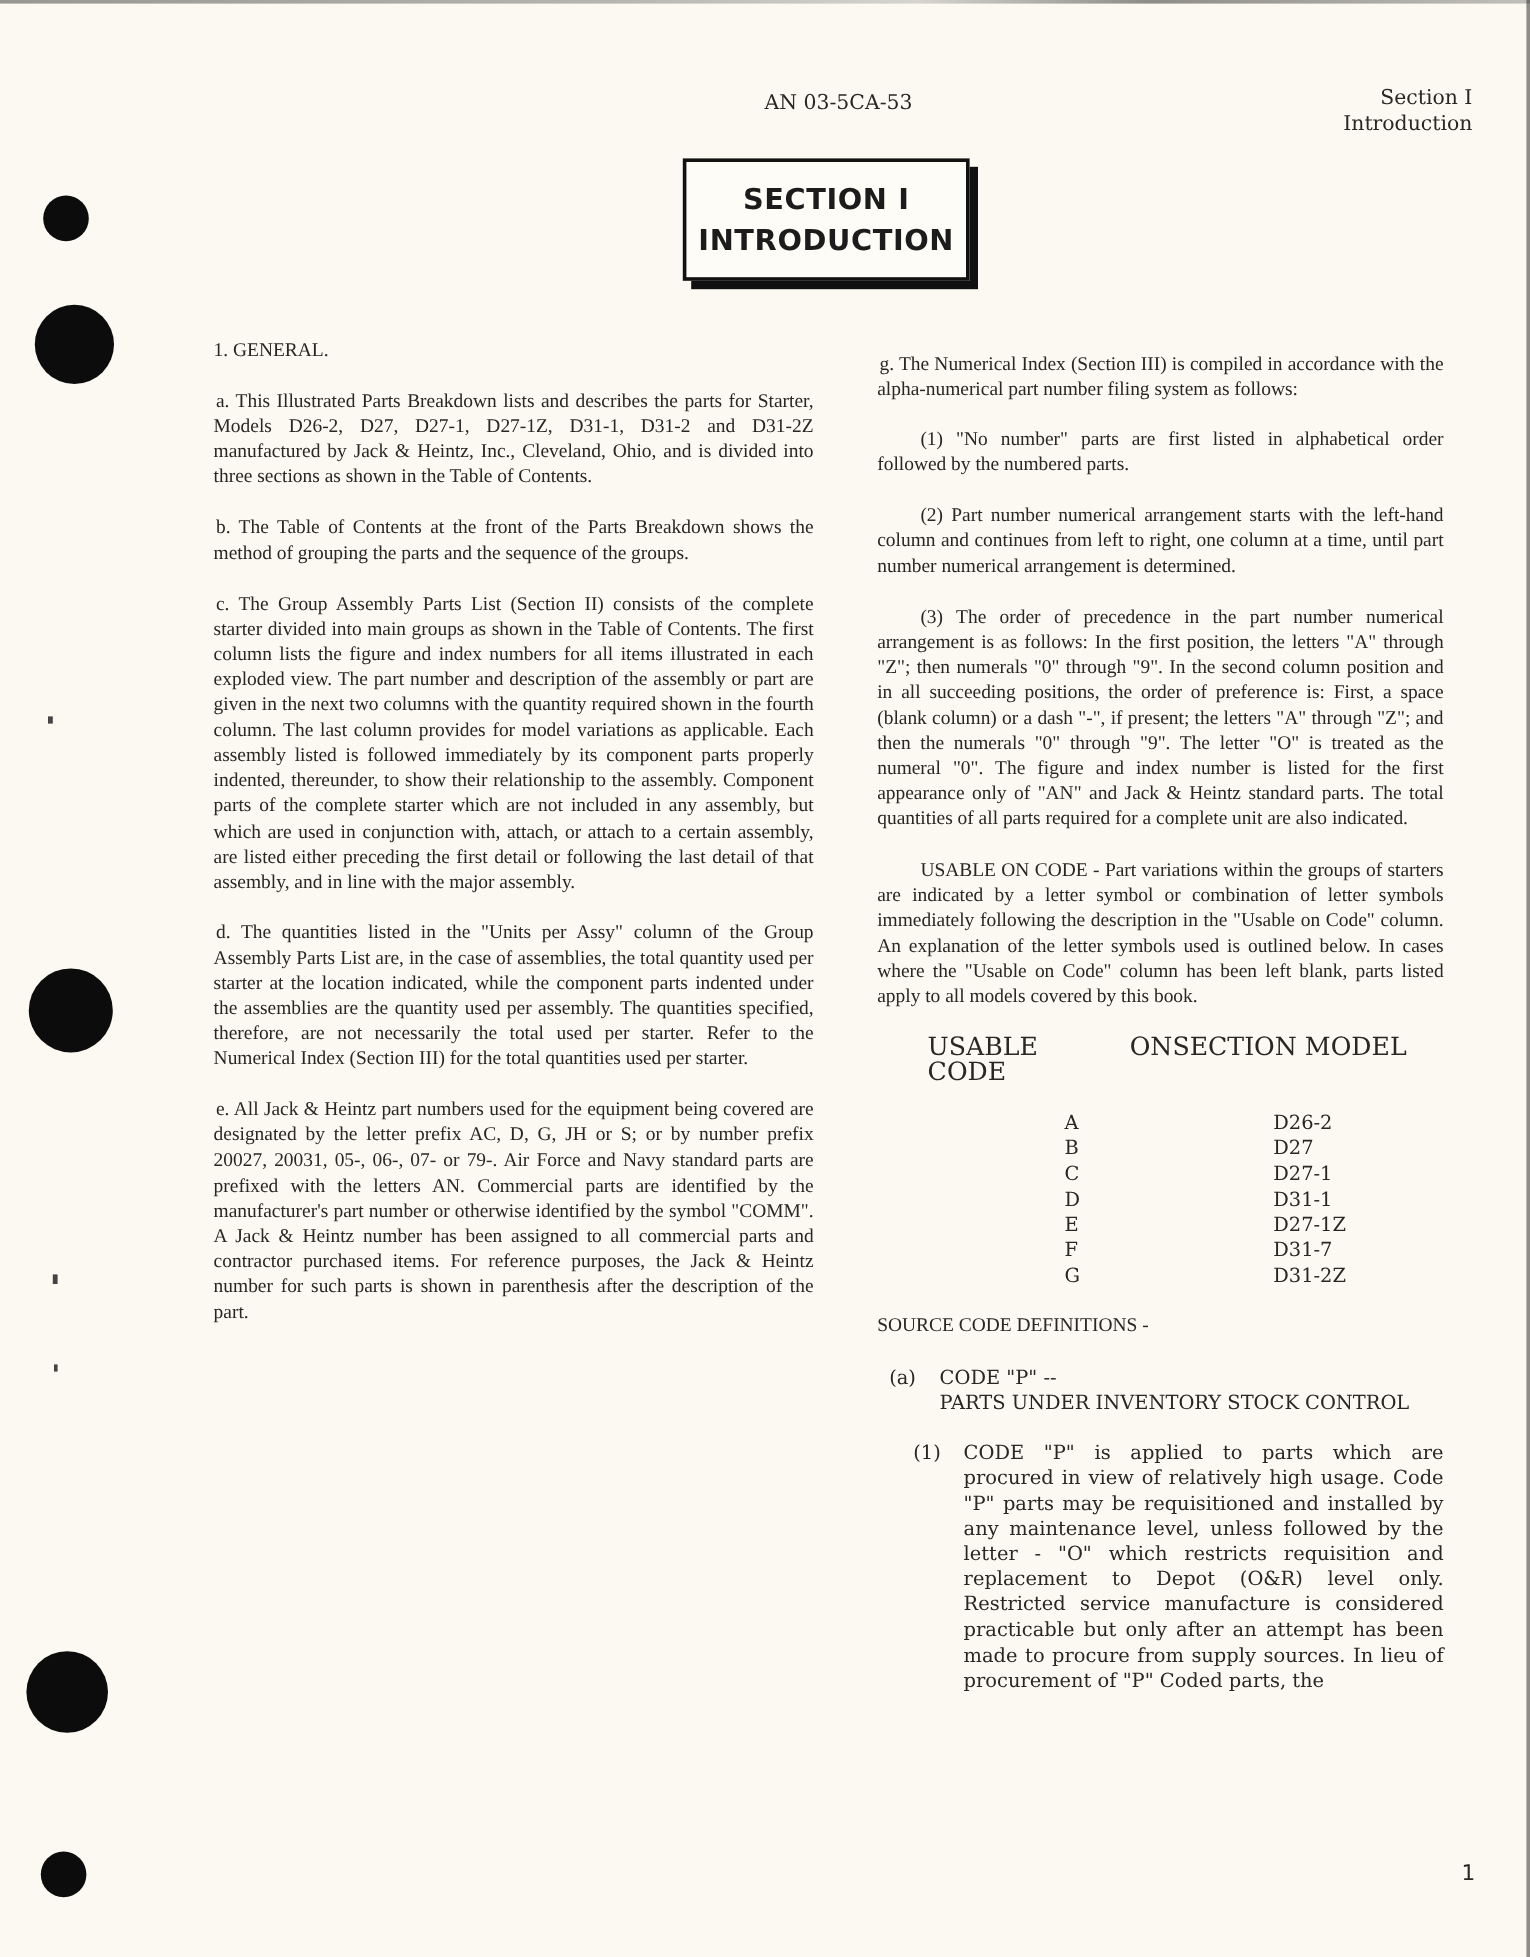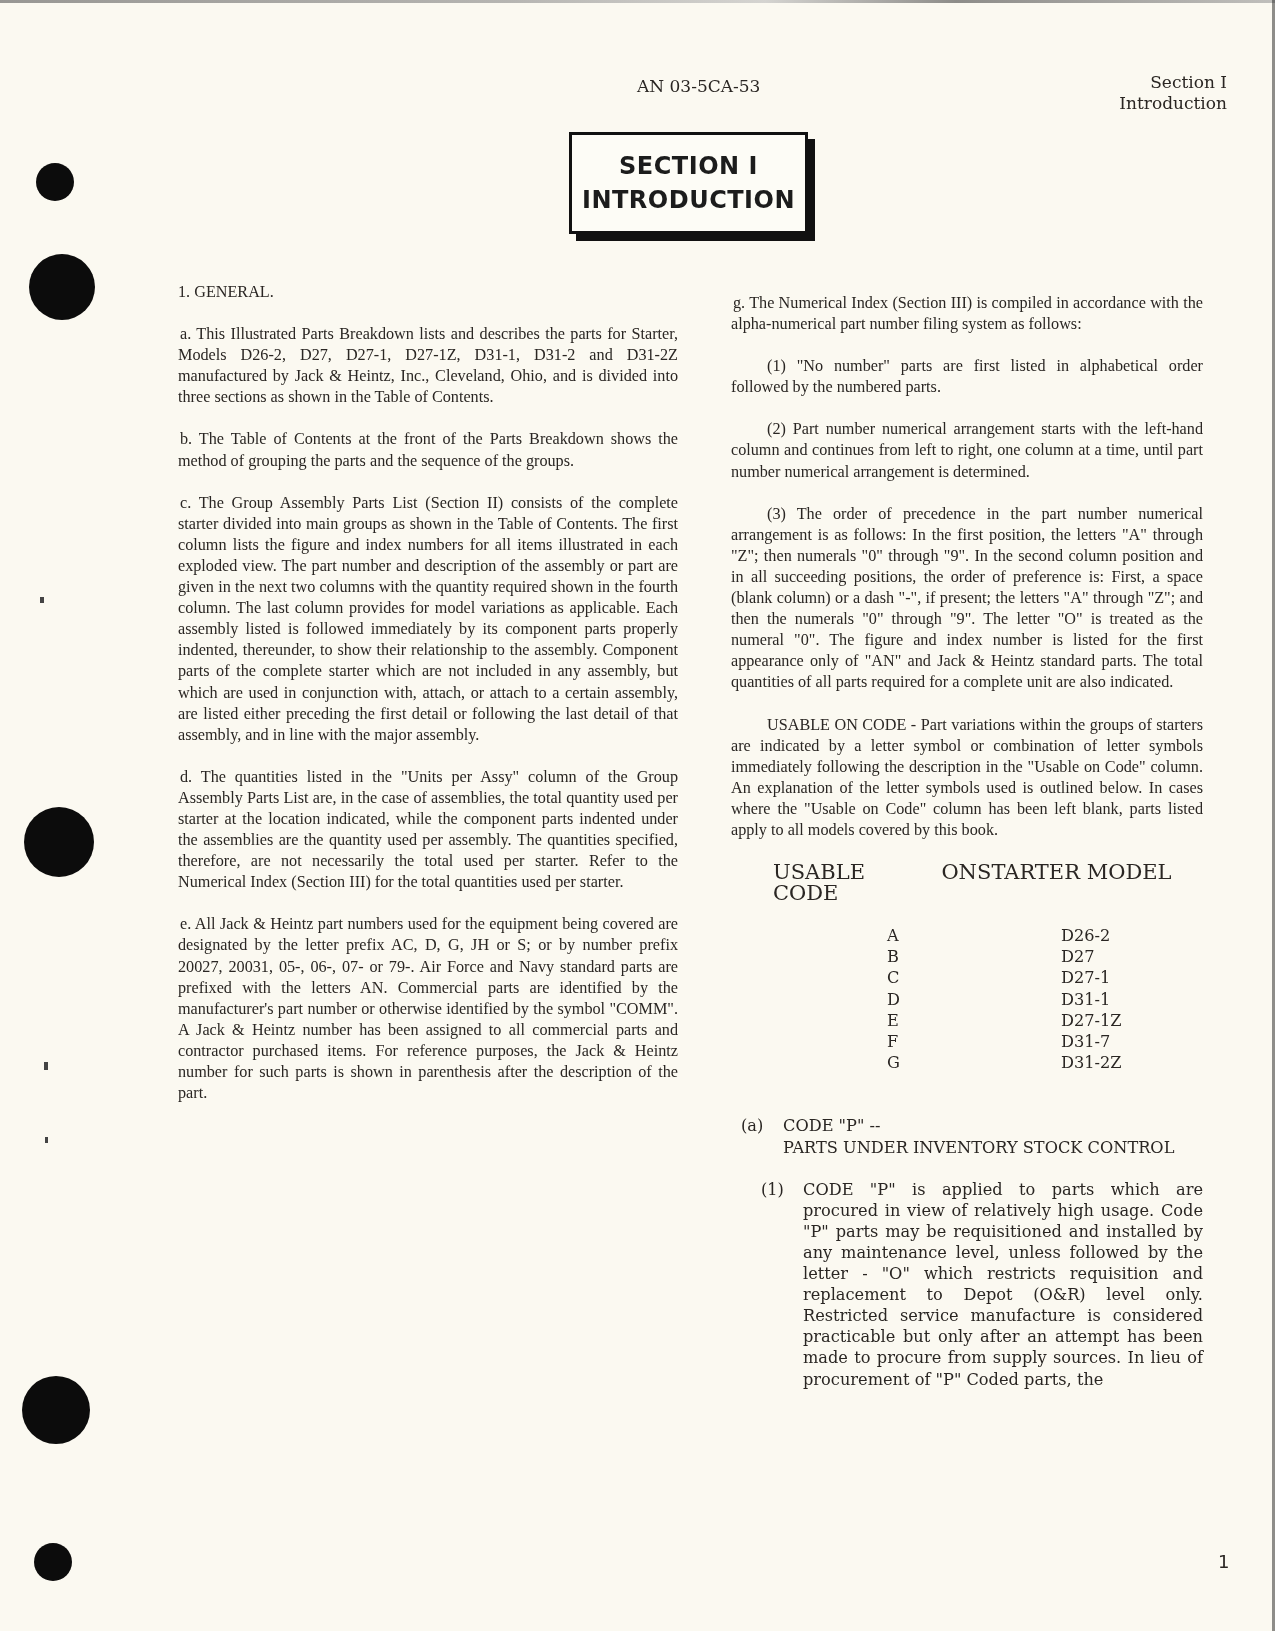--- a/index.html
+++ b/index.html
@@ -102,21 +102,21 @@
   <p class="indent">(2)  Part number numerical arrangement starts with the left-hand column and continues from left to right, one column at a time, until part number numerical arrangement is determined.</p>
   <div class="gap"></div>
   <p class="indent">(3)  The order of precedence in the part number numerical arrangement is as follows:  In the first position, the letters "A" through "Z"; then numerals "0" through "9".  In the second column position and in all succeeding positions, the order of preference is: First, a space (blank column) or a dash "-", if present; the letters "A" through "Z"; and then the numerals "0" through "9".  The letter "O" is treated as the numeral "0".  The figure and index number is listed for the first appearance only of "AN" and Jack &amp; Heintz standard parts.  The total quantities of all parts required for a complete unit are also indicated.</p>
   <div class="gap"></div>
   <p class="indent">USABLE ON CODE - Part variations within the groups of starters are indicated by a letter symbol or combination of letter symbols immediately following the description in the "Usable on Code" column.  An explanation of the letter symbols used is outlined below.  In cases where the "Usable on Code" column has been left blank, parts listed apply to all models covered by this book.</p>
   <div class="gap"></div>
 
   <div class="code-table">
     <div class="code-head">
       <span>USABLE ON CODE</span>
-      <span>STARTER MODEL</span>
+      <span>SECTION MODEL</span>
     </div>
     <div class="gap"></div>
     <div class="code-row">
         <span class="code">A</span>
         <span class="model">D26-2</span>
       </div>
     <div class="code-row">
         <span class="code">B</span>
         <span class="model">D27</span>
       </div>
@@ -136,20 +136,21 @@
         <span class="code">F</span>
         <span class="model">D31-7</span>
       </div>
     <div class="code-row">
         <span class="code">G</span>
         <span class="model">D31-2Z</span>
       </div>
   </div>
   <div class="gap"></div>
 
+  <p>SOURCE CODE DEFINITIONS -</p>
   <div class="gap"></div>
   <div class="src-a">
     <div class="label-line">
       <span class="tag">(a)</span>
       <span>CODE "P" --</span>
     </div>
     <div class="sub">PARTS UNDER INVENTORY STOCK CONTROL</div>
   </div>
   <div class="gap"></div>
   <div class="src-1">

